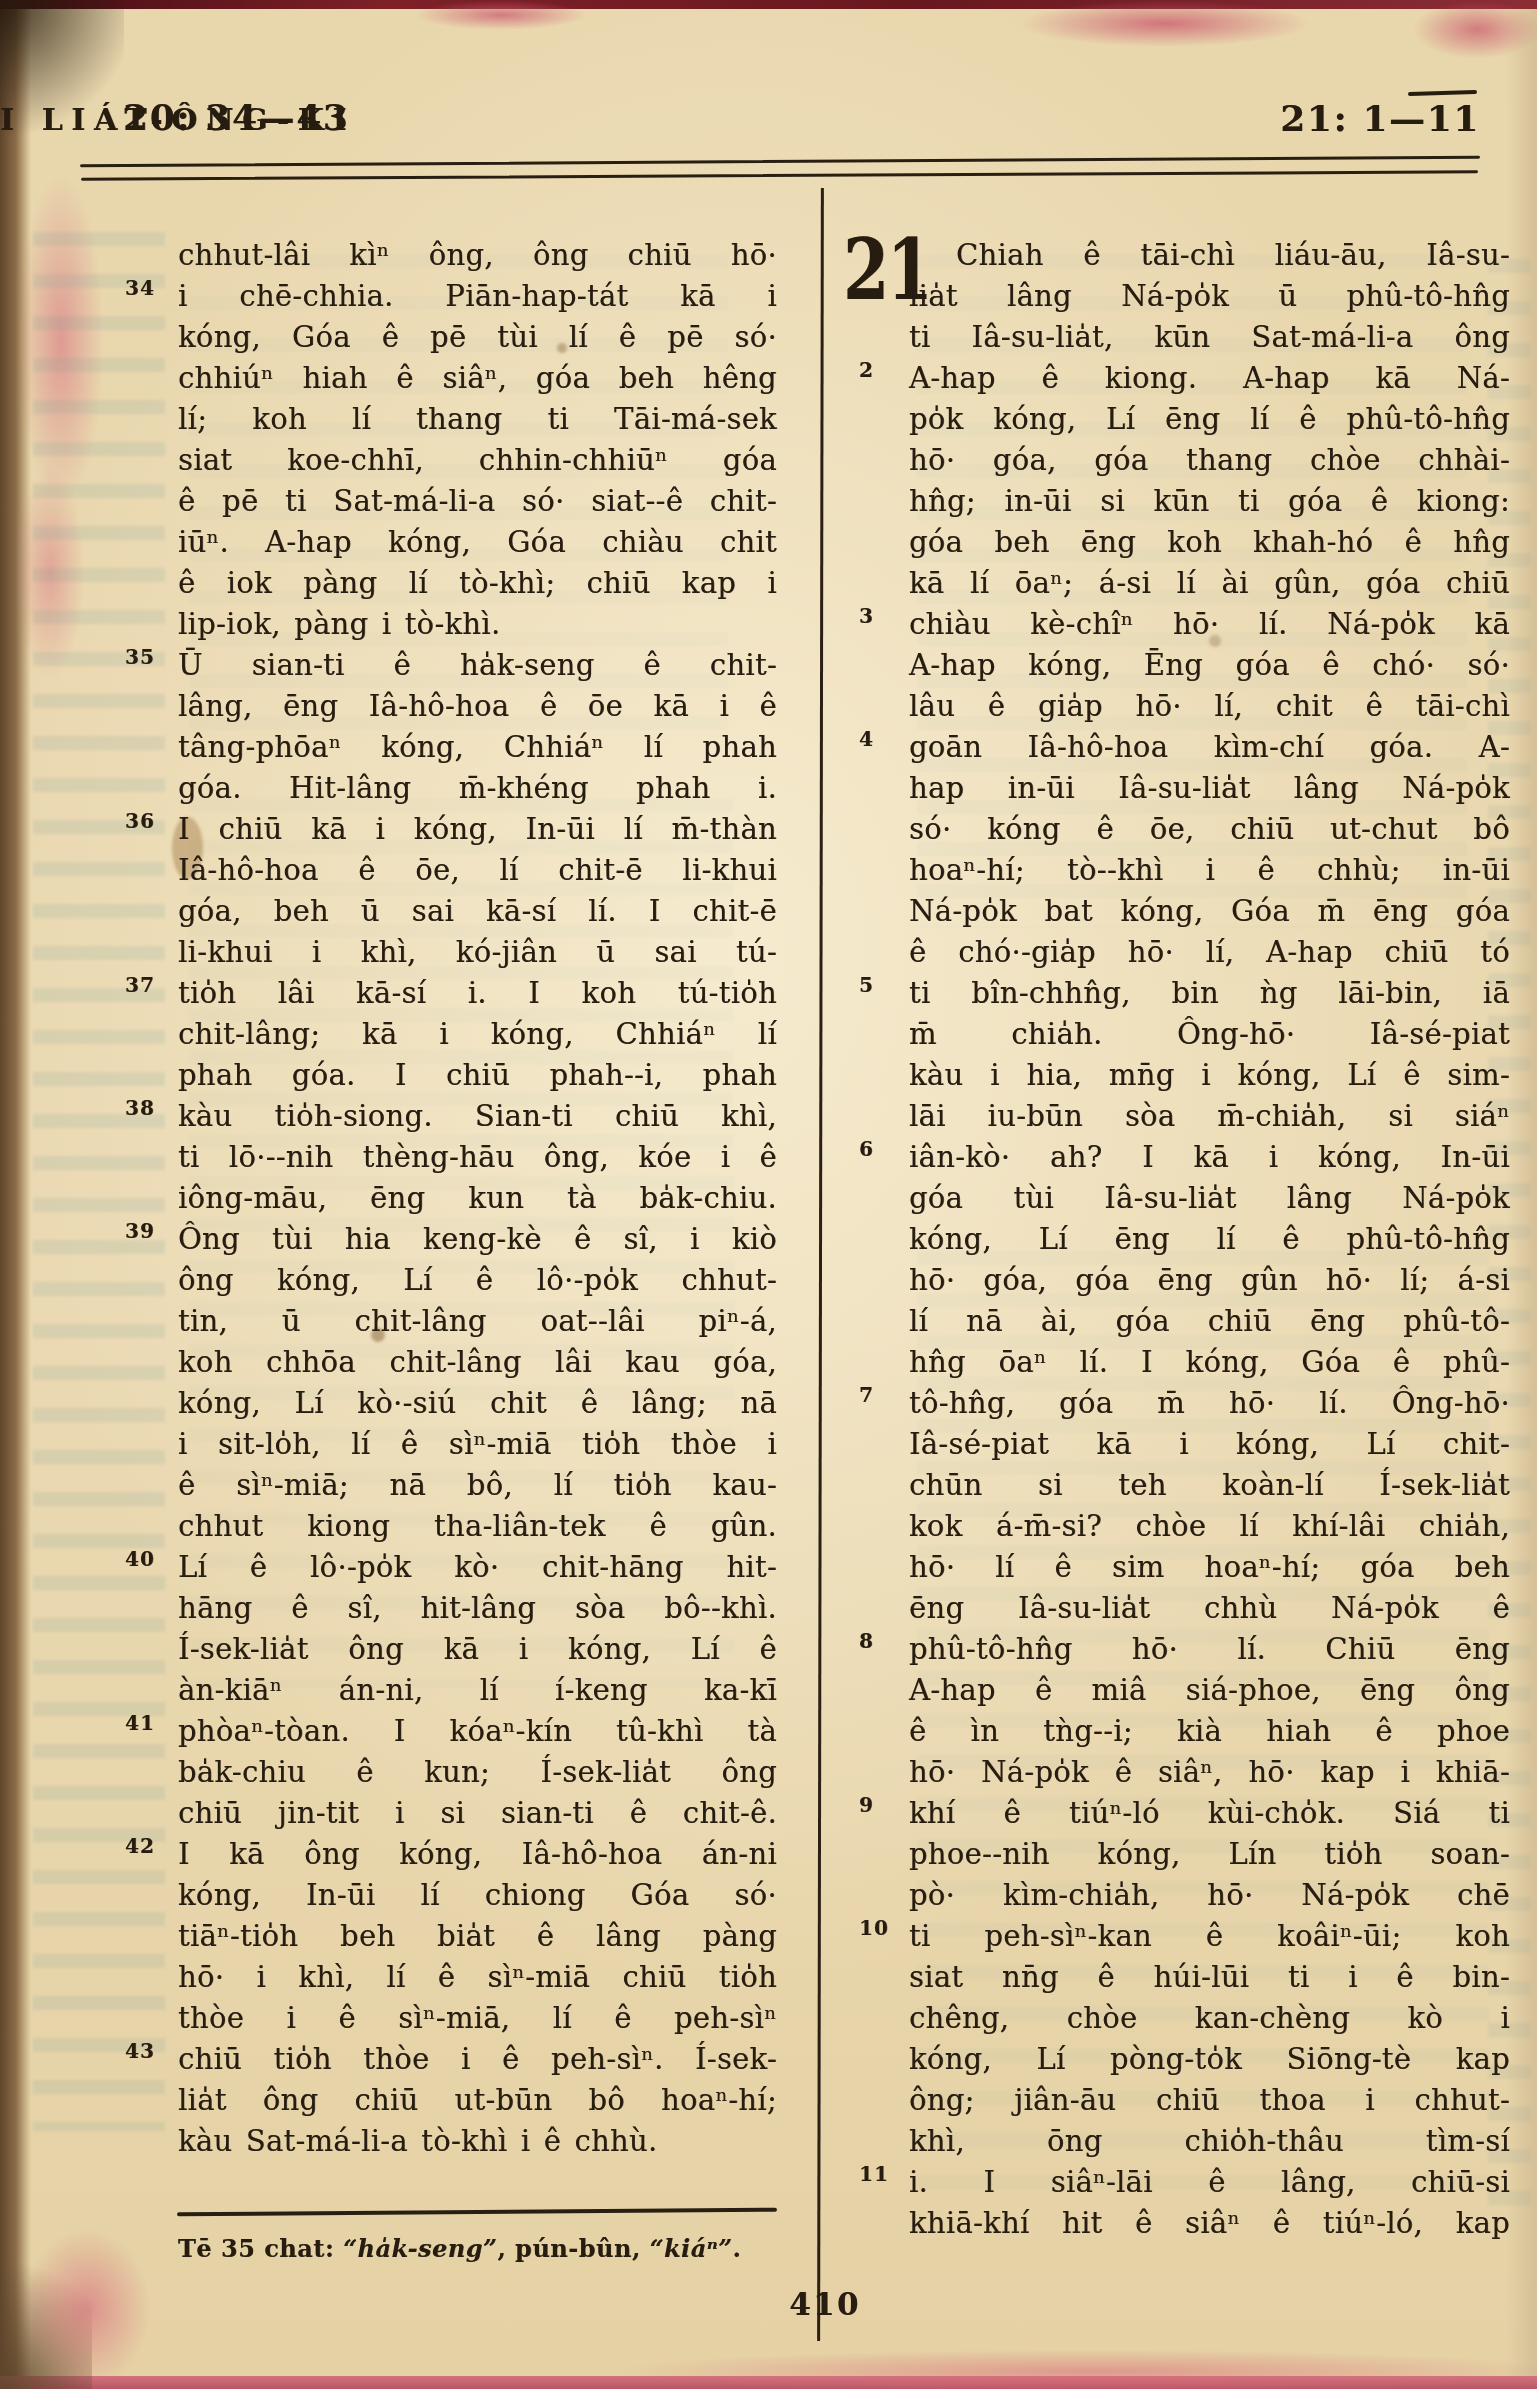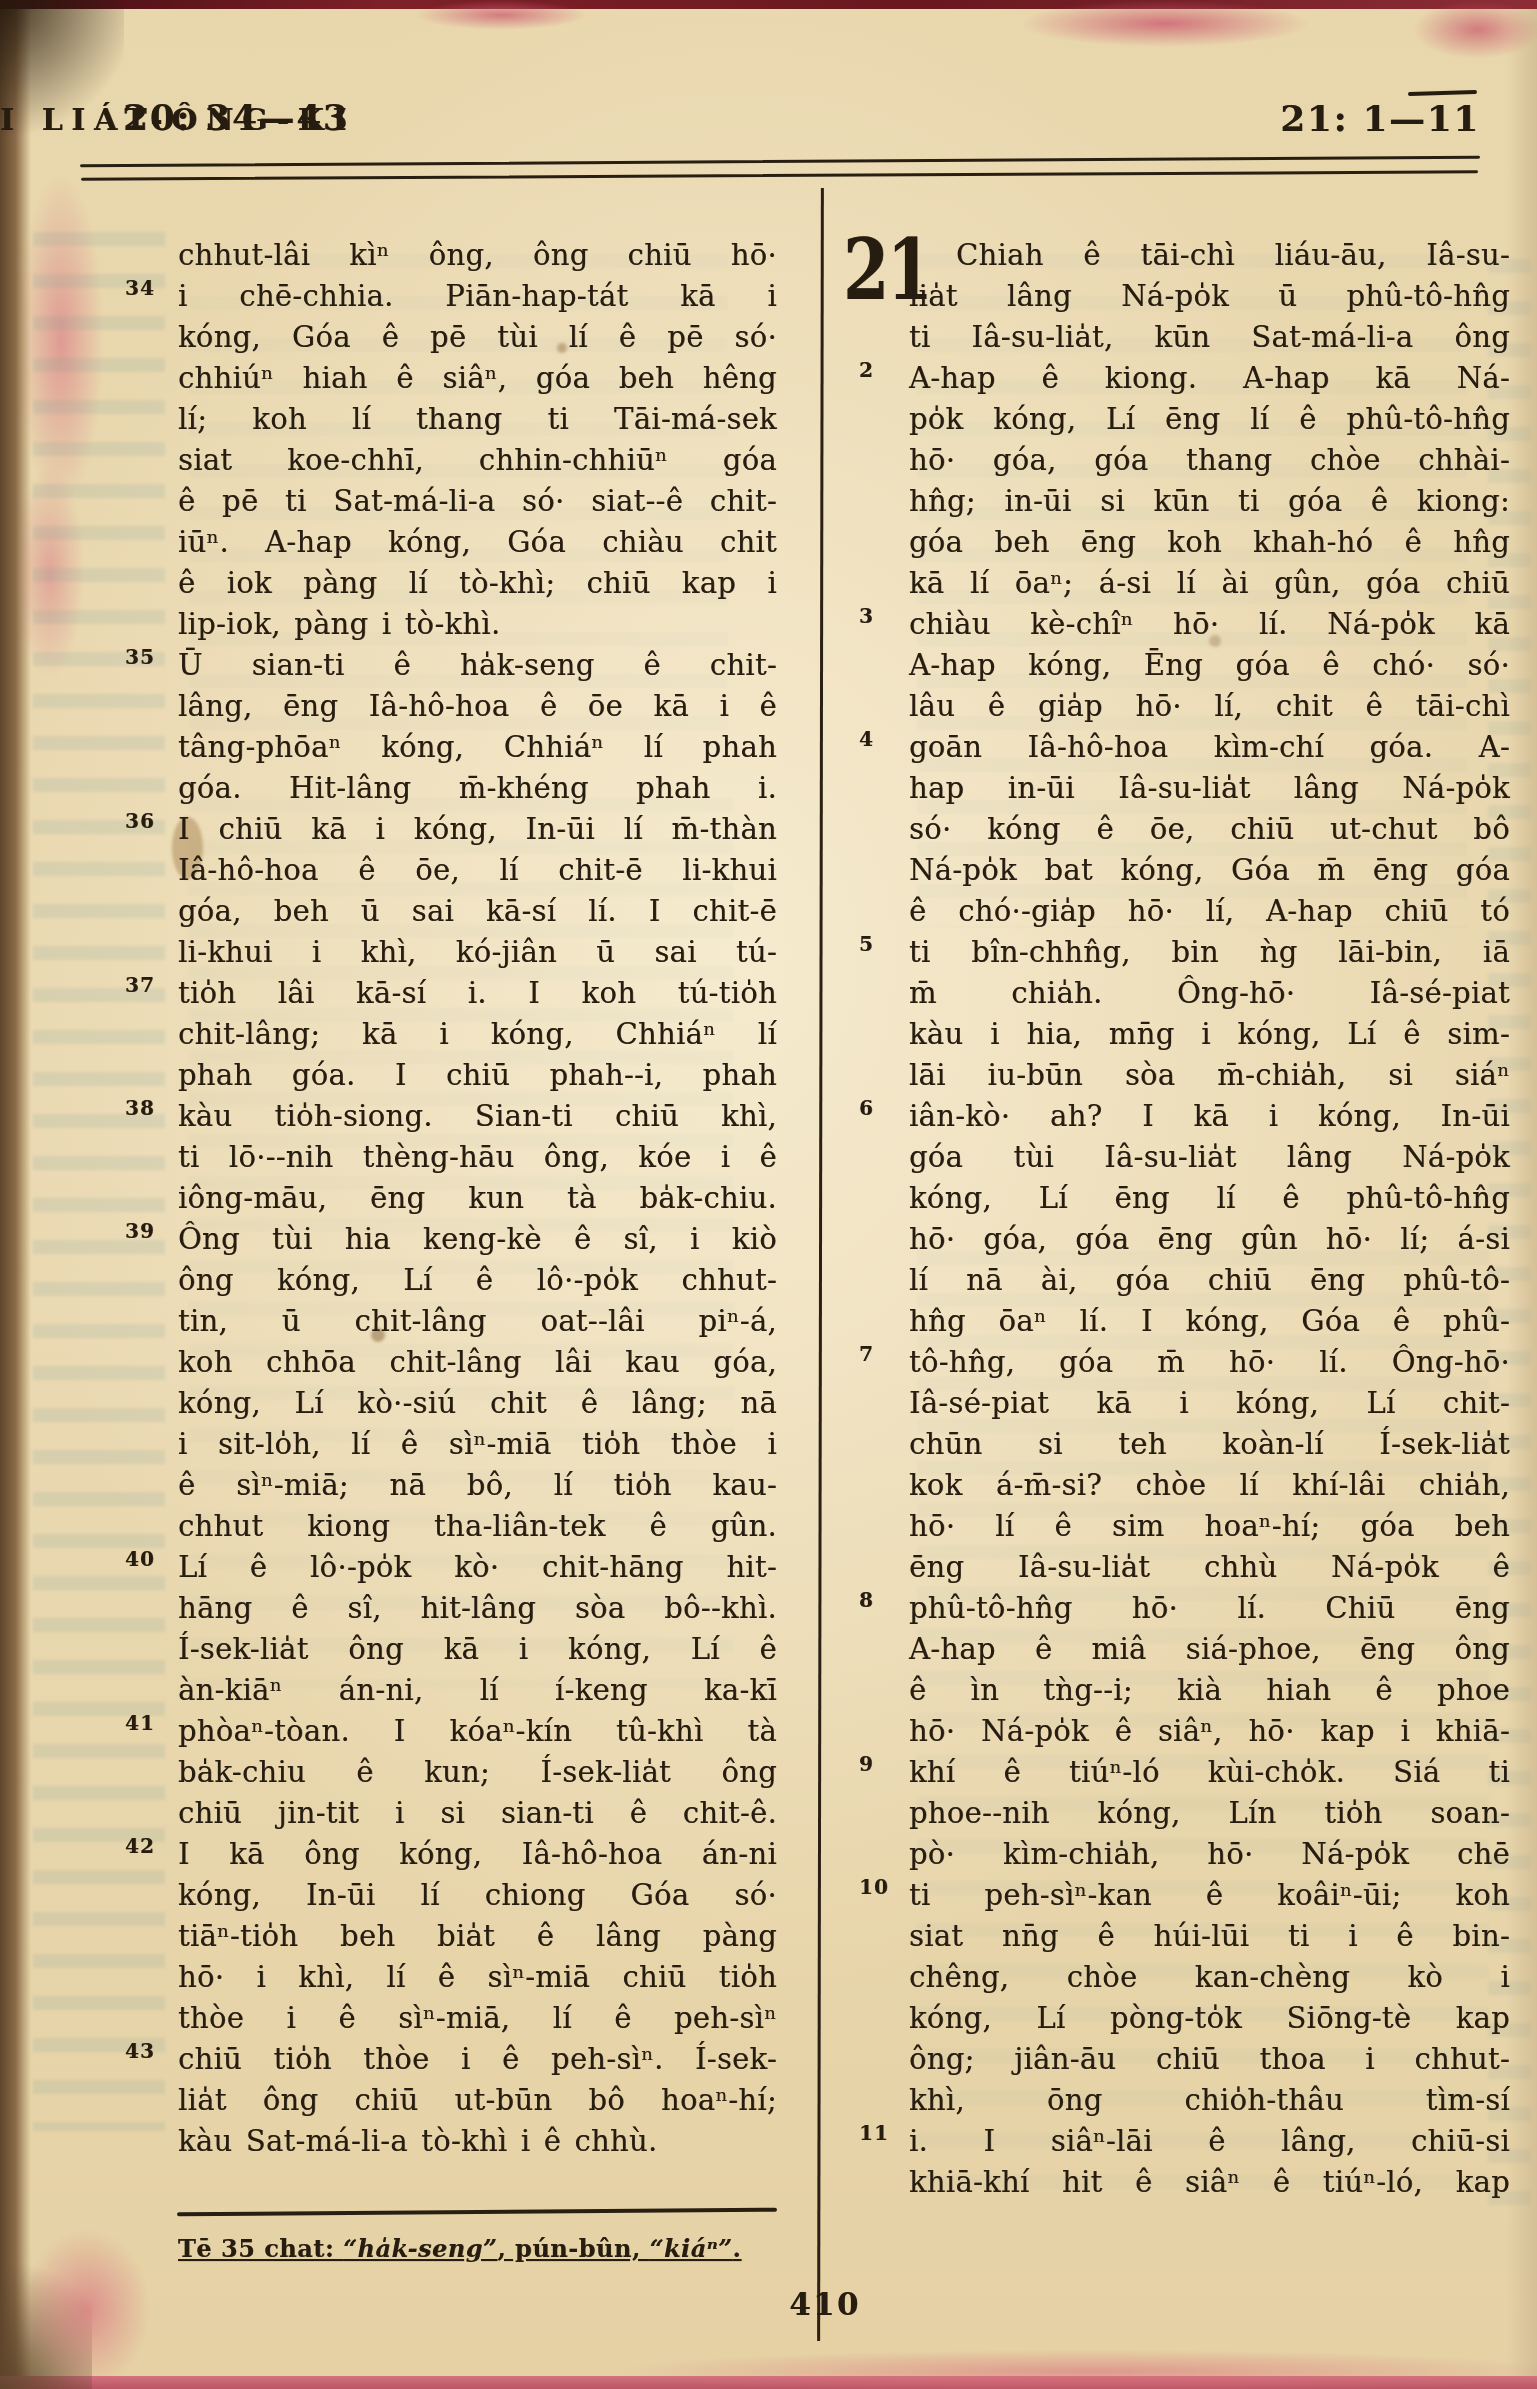--- a/index.html
+++ b/index.html
@@ -84,21 +84,21 @@
   .col-right .vnum{left:-50px;width:39px;}
   .chapter-num{position:absolute;left:-66px;top:-9.7px;
     font-size:85px;font-weight:bold;line-height:1.05;letter-spacing:-3.2px;
     transform:scaleX(.78);transform-origin:left top;
     text-shadow:0.5px 0.3px 0.5px rgba(38,28,16,.6);}
   
   .fn-rule{left:177px;top:2210px;width:600px;height:3.8px;background:#281f12;
     transform:rotate(-.45deg);border-radius:2.2px;}
   .footnote{left:178px;top:2231px;width:636px;font-size:24px;line-height:35px;
     font-weight:bold;letter-spacing:0.5px;
-    text-shadow:0.3px 0.2px 0.4px rgba(38,28,16,.55);text-decoration:underline;}
+    text-shadow:0.3px 0.2px 0.4px rgba(38,28,16,.55);}
   .fn-it{font-style:italic;}
   .page-number{left:755px;top:2286px;width:140px;text-align:center;
     font-size:31px;letter-spacing:2.2px;
     text-shadow:0.4px 0.2px 0.4px rgba(38,28,16,.55);font-weight:bold;}
 </style>
 </head>
 <body>
 
 <div class="abs edge-left"></div>
 <div class="abs edge-right"></div>
@@ -192,20 +192,21 @@
     <div class="line"><span class="ltxt">hō· góa, góa thang chòe chhài-</span></div>
     <div class="line"><span class="ltxt">hn̂g; in-ūi si kūn ti góa ê kiong:</span></div>
     <div class="line"><span class="ltxt">góa beh ēng koh khah-hó ê hn̂g</span></div>
     <div class="line"><span class="ltxt">kā lí ōaⁿ; á-si lí ài gûn, góa chiū</span></div>
     <div class="line"><span class="vnum">3</span><span class="ltxt">chiàu kè-chîⁿ hō· lí. Ná-po̍k kā</span></div>
     <div class="line"><span class="ltxt">A-hap kóng, Ēng góa ê chó· só·</span></div>
     <div class="line"><span class="ltxt">lâu ê gia̍p hō· lí, chit ê tāi-chì</span></div>
     <div class="line"><span class="vnum">4</span><span class="ltxt">goān Iâ-hô-hoa kìm-chí góa. A-</span></div>
     <div class="line"><span class="ltxt">hap in-ūi Iâ-su-lia̍t lâng Ná-po̍k</span></div>
     <div class="line"><span class="ltxt">só· kóng ê ōe, chiū ut-chut bô</span></div>
+    <div class="line"><span class="ltxt">hoaⁿ-hí; tò--khì i ê chhù; in-ūi</span></div>
     <div class="line"><span class="ltxt">Ná-po̍k bat kóng, Góa m̄ ēng góa</span></div>
     <div class="line"><span class="ltxt">ê chó·-gia̍p hō· lí, A-hap chiū tó</span></div>
     <div class="line"><span class="vnum">5</span><span class="ltxt">ti bîn-chhn̂g, bin ǹg lāi-bin, iā</span></div>
     <div class="line"><span class="ltxt">m̄ chia̍h. Ông-hō· Iâ-sé-piat</span></div>
     <div class="line"><span class="ltxt">kàu i hia, mn̄g i kóng, Lí ê sim-</span></div>
     <div class="line"><span class="ltxt">lāi iu-būn sòa m̄-chia̍h, si siáⁿ</span></div>
     <div class="line"><span class="vnum">6</span><span class="ltxt">iân-kò· ah? I kā i kóng, In-ūi</span></div>
     <div class="line"><span class="ltxt">góa tùi Iâ-su-lia̍t lâng Ná-po̍k</span></div>
     <div class="line"><span class="ltxt">kóng, Lí ēng lí ê phû-tô-hn̂g</span></div>
     <div class="line"><span class="ltxt">hō· góa, góa ēng gûn hō· lí; á-si</span></div>

